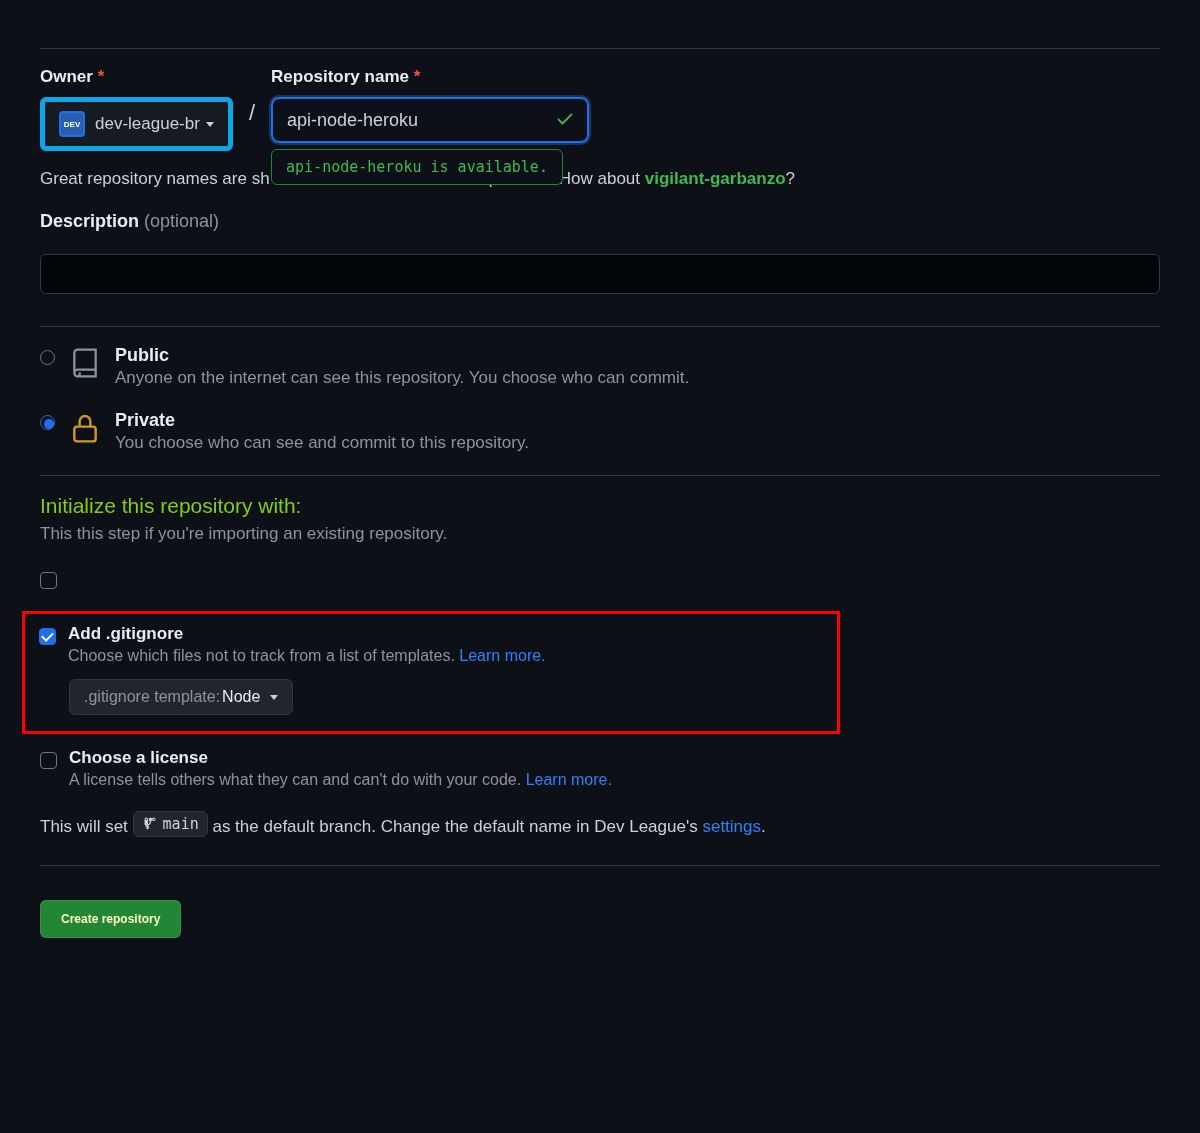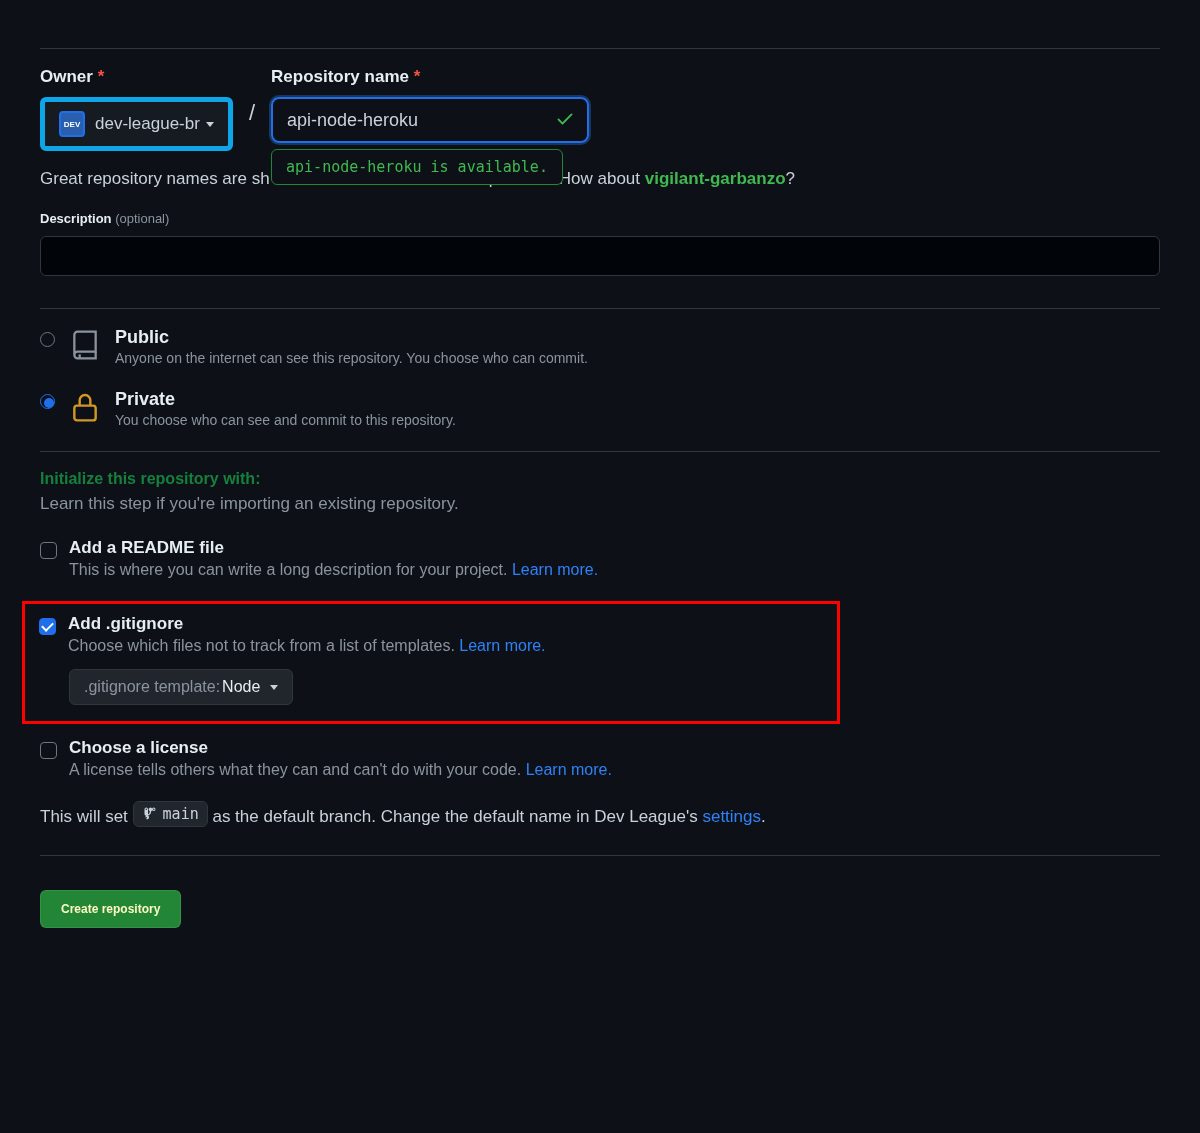--- a/index.html
+++ b/index.html
@@ -118,22 +118,22 @@
       margin-bottom: 22px;
     }
     .suggest-link {
       color: #3fb950;
       font-weight: 600;
       text-decoration: none;
     }
     .desc-label {
       color: #e6edf3;
       font-weight: 600;
-      font-size: 13px;
-      margin-bottom: 10px;
+      font-size: 18px;
+      margin-bottom: 22px;
     }
     .optional {
       color: #8b949e;
       font-weight: 400;
     }
     .desc-input {
       width: 100%;
       background-color: #010409;
       border: 1px solid #30363d;
       border-radius: 6px;
@@ -178,27 +178,27 @@
       flex-shrink: 0;
       margin-top: 2px;
     }
     .vis-title {
       color: #e6edf3;
       font-weight: 600;
       font-size: 18px;
     }
     .vis-desc {
       color: #8b949e;
-      font-size: 14px;
+      font-size: 17px;
       margin-top: 2px;
     }
     .init-heading {
-      color: #15803d;
-      font-weight: 700;
-      font-size: 16px;
+      color: #84cc16;
+      font-weight: 400;
+      font-size: 21px;
       margin-bottom: 6px;
     }
     .init-sub {
       color: #8b949e;
       font-size: 17px;
       margin-bottom: 24px;
     }
     .init-option {
       margin-bottom: 22px;
     }
@@ -371,31 +371,25 @@
   </span>
   <div>
     <div class="vis-title">Private</div>
     <div class="vis-desc">You choose who can see and commit to this repository.</div>
   </div>
 </div>
 
 <div class="section-divider"></div>
 
 <div class="init-heading">Initialize this repository with:</div>
-<div class="init-sub">Learn this step if you're importing an existing repository.</div>
+<div class="init-sub">This this step if you're importing an existing repository.</div>
 
 <div class="init-option">
   <div class="checkbox-row">
     <span class="checkbox"></span>
-    <div>
-      <div class="opt-title">Add a README file</div>
-      <div class="opt-desc">
-        <span>This is where you can write a long description for your project. </span><a href="#" class="learn-link">Learn more.</a>
-      </div>
-    </div>
   </div>
 </div>
 
 <div class="gitignore-section">
   <div class="checkbox-row">
     <span class="checkbox checked"></span>
     <div>
       <div class="opt-title">Add .gitignore</div>
       <div class="opt-desc">
         <span>Choose which files not to track from a list of templates. </span><a href="#" class="learn-link">Learn more.</a>

